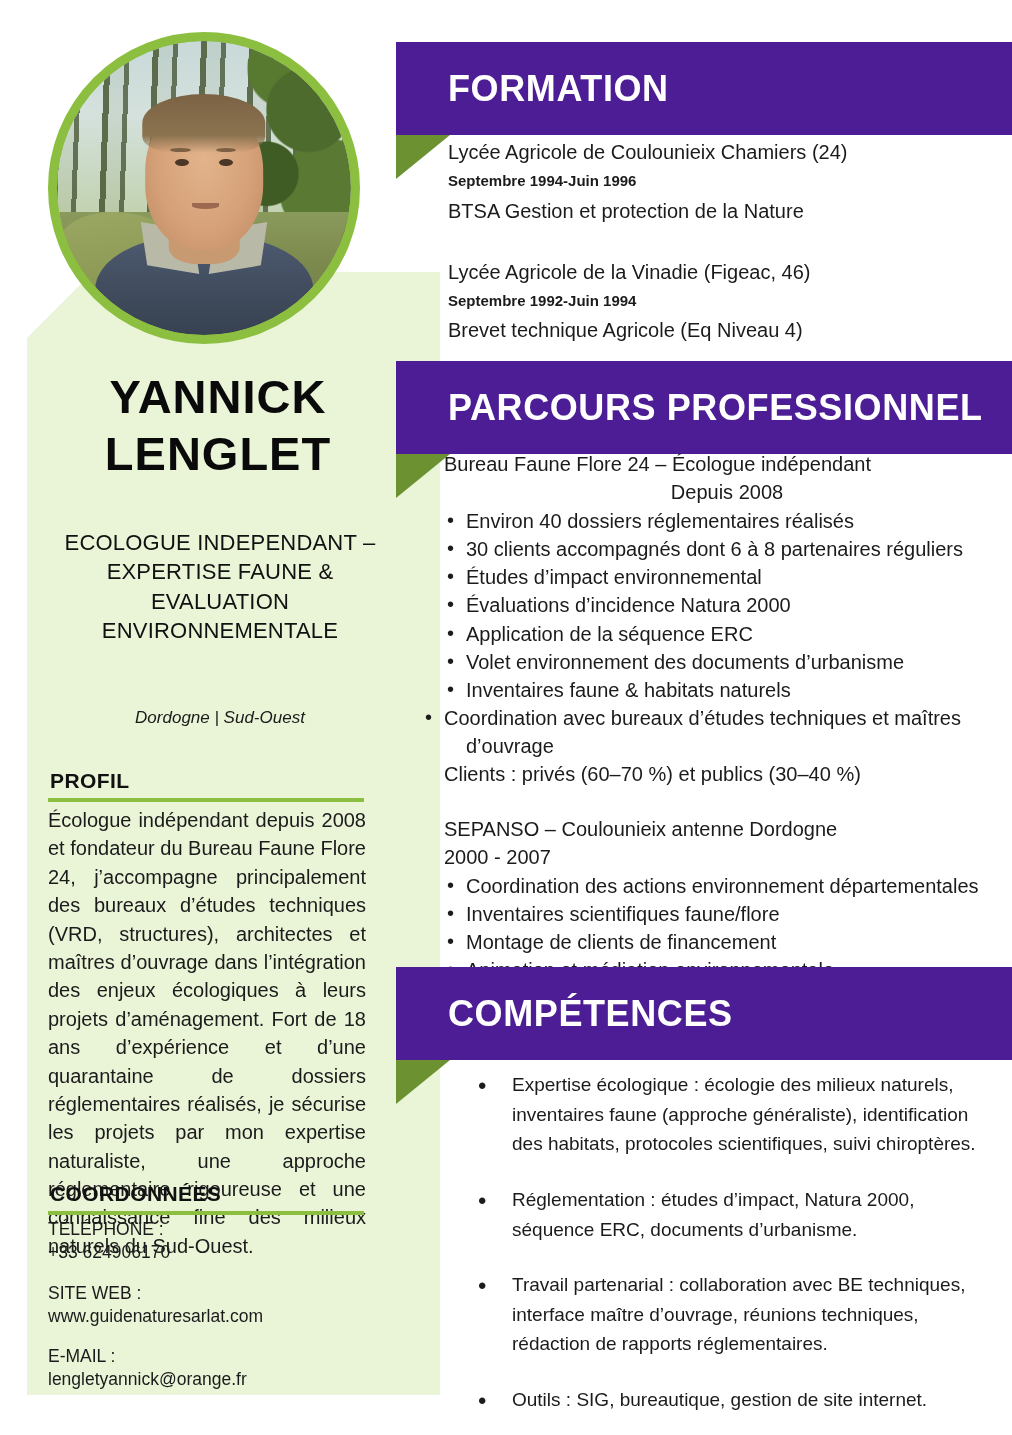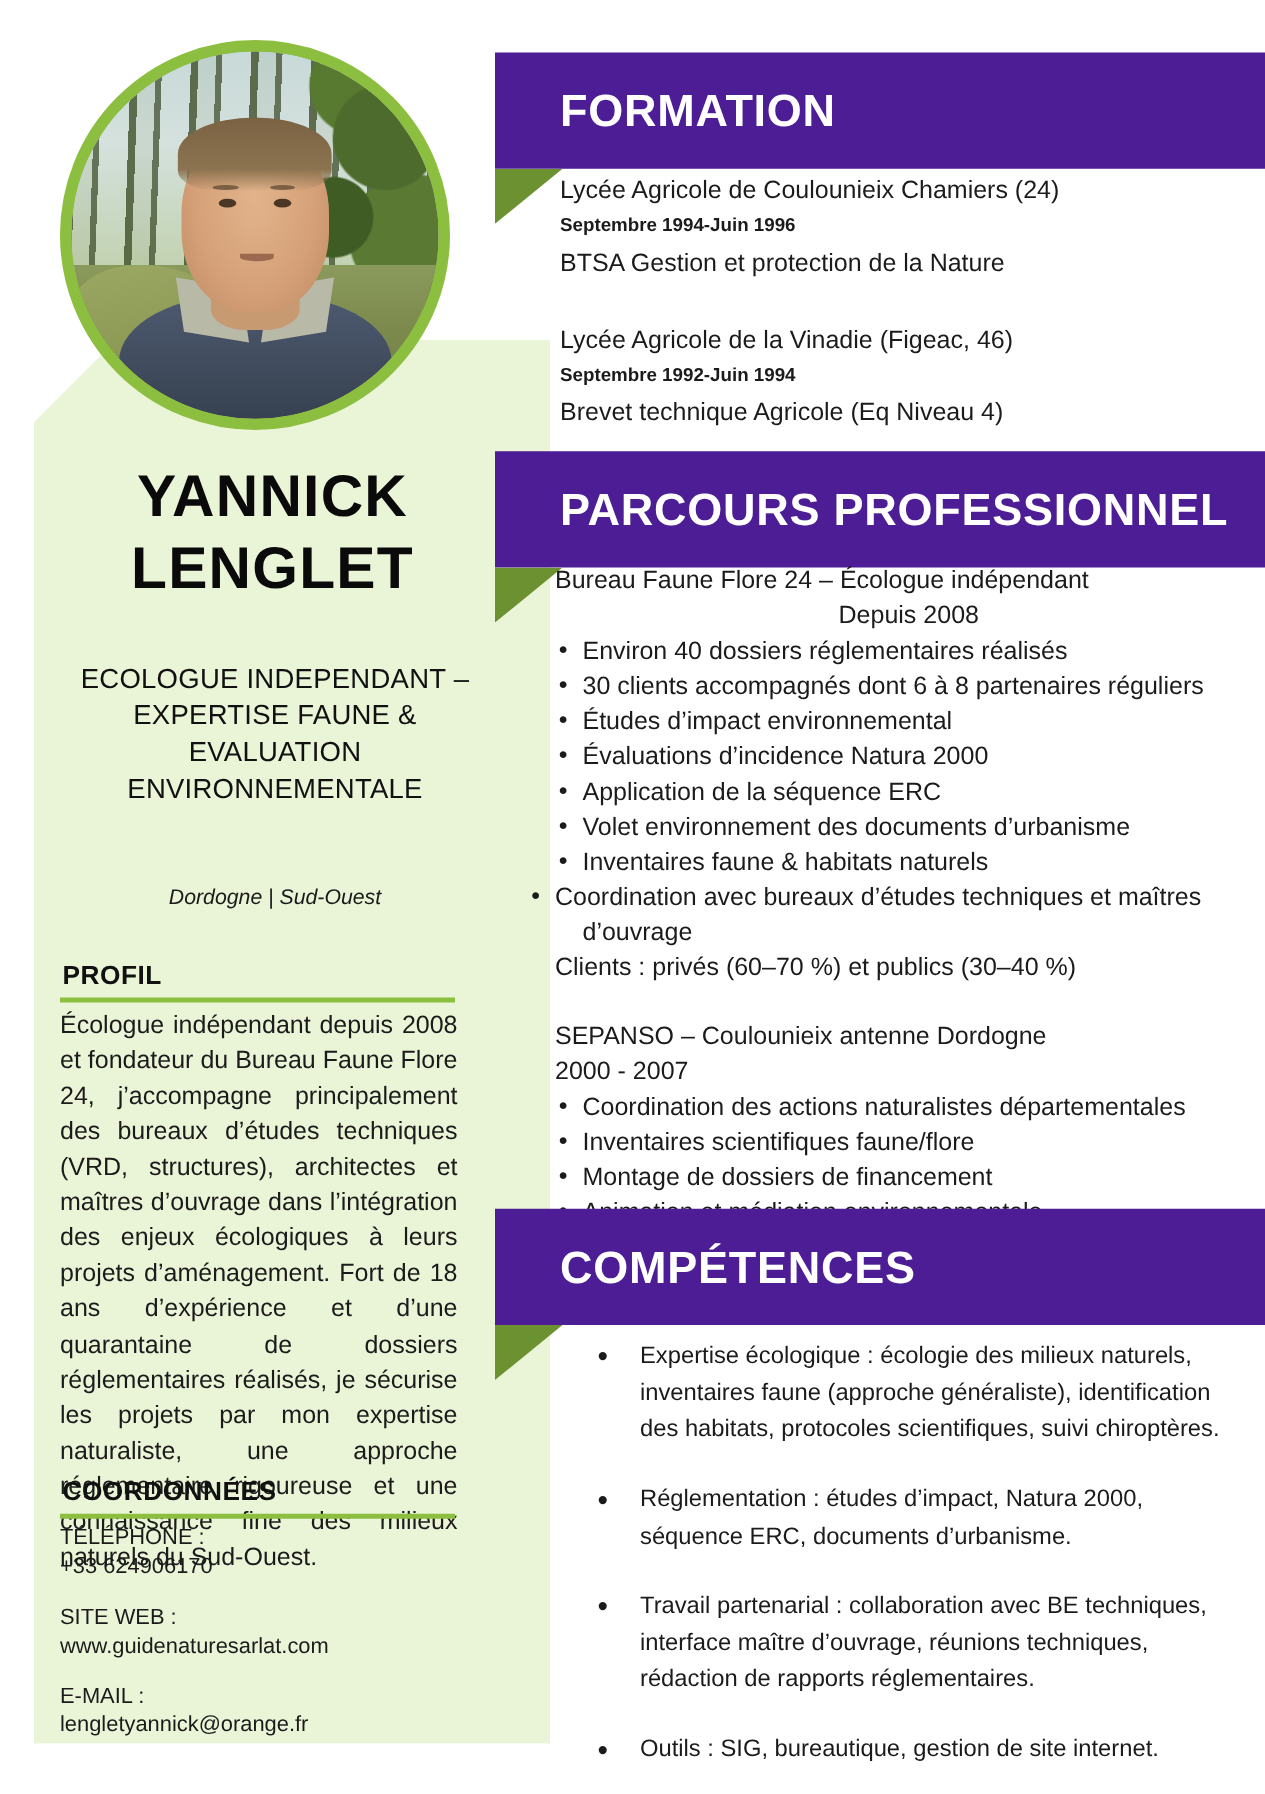--- a/index.html
+++ b/index.html
@@ -441,23 +441,23 @@
       </ul>
       <div class="job-note">Clients : privés (60–70 %) et publics (30–40 %)</div>
     </div>
 
     <div class="job-gap"></div>
 
     <div>
       <div class="job-title-line">SEPANSO – Coulounieix antenne Dordogne</div>
       <div class="job-period-left">2000 - 2007</div>
       <ul class="job-bullets">
-        <li>Coordination des actions naturalistes départementales</li>
+        <li>Coordination des actions environnement départementales</li>
         <li>Inventaires scientifiques faune/flore</li>
-        <li>Montage de dossiers de financement</li>
+        <li>Montage de clients de financement</li>
         <li>Animation et médiation environnementale</li>
         <li>Travail en réseau avec acteurs institutionnels</li>
       </ul>
     </div>
 
   </div>
 
   <div class="sec-header" style="top:967px;">
     <div class="sec-label">COMPÉTENCES</div>
   </div>

